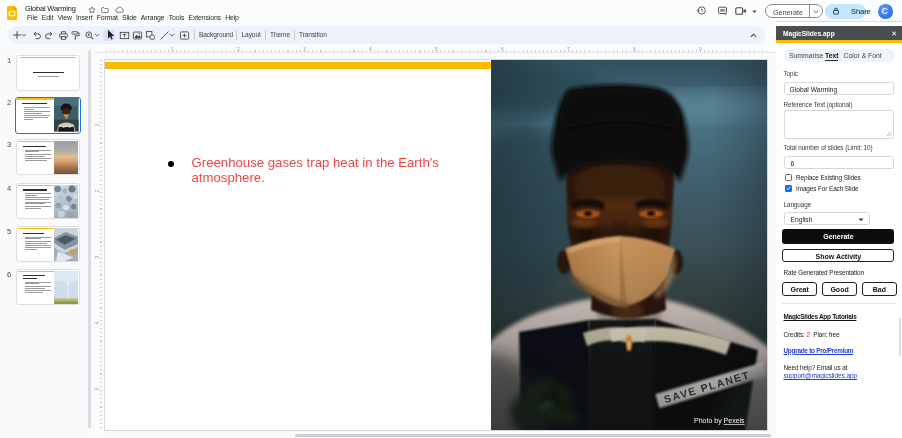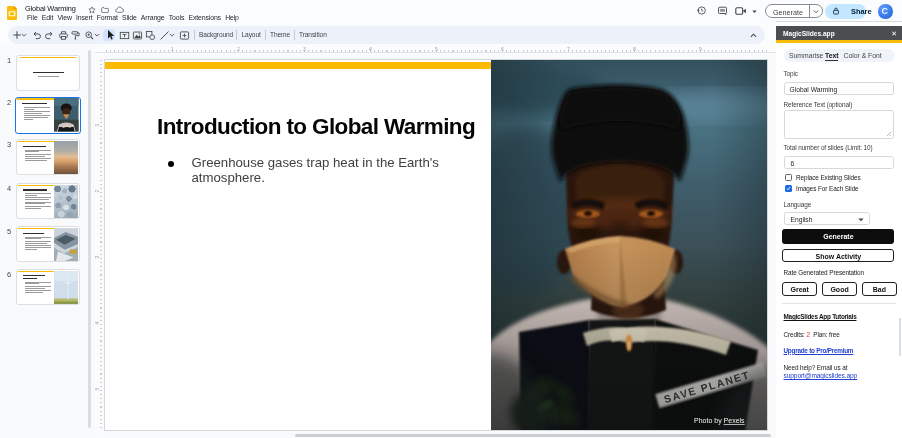--- a/index.html
+++ b/index.html
@@ -11,21 +11,21 @@
   #topbar { left:0; top:0; width:902px; height:45px; background:#fbfcfe; }
   #logo { left:6.5px; top:5.5px; width:10px; height:14px; }
   #doctitle { left:25px; top:4px; font-size:7.4px; color:#111; letter-spacing:-0.15px;}
   #menus { left:27px; top:14.2px; font-size:6.9px; color:#1f1f1f; letter-spacing:-0.12px; }
   #menus span { margin-right:4.2px; }
   .ticon { top:6px; }
   #slideshow { left:765px; top:4px; width:58px; height:14px; border:0.8px solid #8a8d8f; border-radius:7px; background:#fff; }
   #slideshow .lbl { position:absolute; left:7px; top:3.2px; font-size:7.2px; color:#40454a; }
   #slideshow .div { position:absolute; left:43px; top:0; width:0.8px; height:100%; background:#8a8d8f; }
   #sharebtn { left:825px; top:3.5px; width:41px; height:15px; border-radius:8px; background:#c2e7ff; }
-  #sharebtn .lbl { position:absolute; left:17px; top:3.6px; font-size:7.4px; font-weight:bold; color:#001d35;padding-left:9px; }
+  #sharebtn .lbl { position:absolute; left:17px; top:3.6px; font-size:7.4px; font-weight:normal; color:#001d35;padding-left:9px; }
   #avatar { left:878px; top:4px; width:14.5px; height:14.5px; border-radius:50%; background:radial-gradient(circle at 35% 30%, #5b9bff, #2f6fe0 75%); }
   #avatar span { position:absolute; left:3.6px; top:2.2px; color:#eaf2ff; font-size:9px; font-weight:bold; }
 
   
   #toolbar { left:8px; top:26px; width:757px; height:17.5px; background:#edf2fa; border-radius:9px; }
   .tbtxt { position:absolute; top:5.2px; font-size:6.6px; color:#40454a; letter-spacing:-0.1px; }
   .tbsep { position:absolute; top:3.5px; width:1px; height:10px; background:#c7cacd; }
   .selhl { position:absolute; left:95px; top:2.5px; width:12px; height:12.5px; background:#d3e3fd; border-radius:4px; }
 
   
@@ -40,21 +40,21 @@
   #filmsb { left:88px; top:50px; width:2.6px; height:378px; background:#dadce0; border-radius:2px; }
 
   
   #canvas { left:95px; top:45px; width:681px; height:393px; background:#f9fafb; }
   #hruler { position:absolute; left:0; top:0; width:681px; height:8px; background:#fbfcfd; border-bottom:0.6px solid #e3e5e8; }
   .rnum { position:absolute; top:0.8px; font-size:5px; color:#9aa0a6; }
   #vruler { position:absolute; left:0; top:8px; width:8px; height:385px; background:#fbfcfd; }
   #slide { position:absolute; left:10px; top:15px; width:662px; height:370px; background:#fff; outline:0.8px solid #d5d7da; }
   #slideyb { position:absolute; left:0; top:1.5px; width:386px; height:7px; background:#fcbb03; }
   #stitle { position:absolute; left:52px; top:54px; font-size:22.5px; font-weight:bold; color:#050505; letter-spacing:-0.62px; }
-  #sbullets { position:absolute; left:86.5px; top:96px; width:270px; font-size:13.2px; line-height:14.88px; color:#404040; }
+  #sbullets { position:absolute; left:86.5px; top:96px; width:270px; font-size:13.2px; line-height:14.88px; color:#ef4444; }
   #sbullets .dot { position:absolute; left:-23.5px; width:6px; height:6px; border-radius:50%; background:#000; }
   #photo { position:absolute; left:386px; top:0; width:276px; height:370px; }
   #hscroll { position:absolute; left:200px; top:389px; width:476px; height:2.6px; background:#ccced2; border-radius:2px; }
 
   
   #panel { left:776px; top:21px; width:126px; height:417px; background:#fff; border-top:1px solid #d9dadb; }
   #phead { position:absolute; left:0; top:4px; width:126px; height:14px; background:#4b4e50; }
   #phead .t { position:absolute; left:7px; top:4px; font-size:6.6px; font-weight:bold; color:#fff; }
   #phead .x { position:absolute; right:5px; top:3.8px; font-size:7px; color:#fff; }
   #pyellow { position:absolute; left:0; top:18px; width:126px; height:3.4px; background:#fbbc04; }
@@ -329,21 +329,20 @@
   <div id="vruler">
     <div style="position:absolute;left:5.2px;top:7px;width:2.2px;height:370px;background:repeating-linear-gradient(180deg,#c9ccd0 0 1px,transparent 1px 4.125px)"></div>
     <div class="rnum" style="left:1px;top:69px;transform:rotate(-90deg)">1</div>
     <div class="rnum" style="left:1px;top:135px;transform:rotate(-90deg)">2</div>
     <div class="rnum" style="left:1px;top:201px;transform:rotate(-90deg)">3</div>
     <div class="rnum" style="left:1px;top:267px;transform:rotate(-90deg)">4</div>
     <div class="rnum" style="left:1px;top:333px;transform:rotate(-90deg)">5</div>
   </div>
   <div id="slide">
     <div id="slideyb"></div>
-    <div id="stitle">Introduction to Global Warming</div>
     <div id="sbullets">
       <div style="position:relative"><span class="dot" style="top:5px"></span>Greenhouse gases trap heat in the Earth's<br>atmosphere.</div>
     </div>
     <svg id="photo" viewBox="0 0 276 370">
       <defs>
         <linearGradient id="pbg" x1="0" y1="0" x2="0" y2="1">
           <stop offset="0" stop-color="#33505c"></stop>
           <stop offset="0.1" stop-color="#406373"></stop>
           <stop offset="0.14" stop-color="#4b7587"></stop>
           <stop offset="0.2" stop-color="#48707f"></stop>

